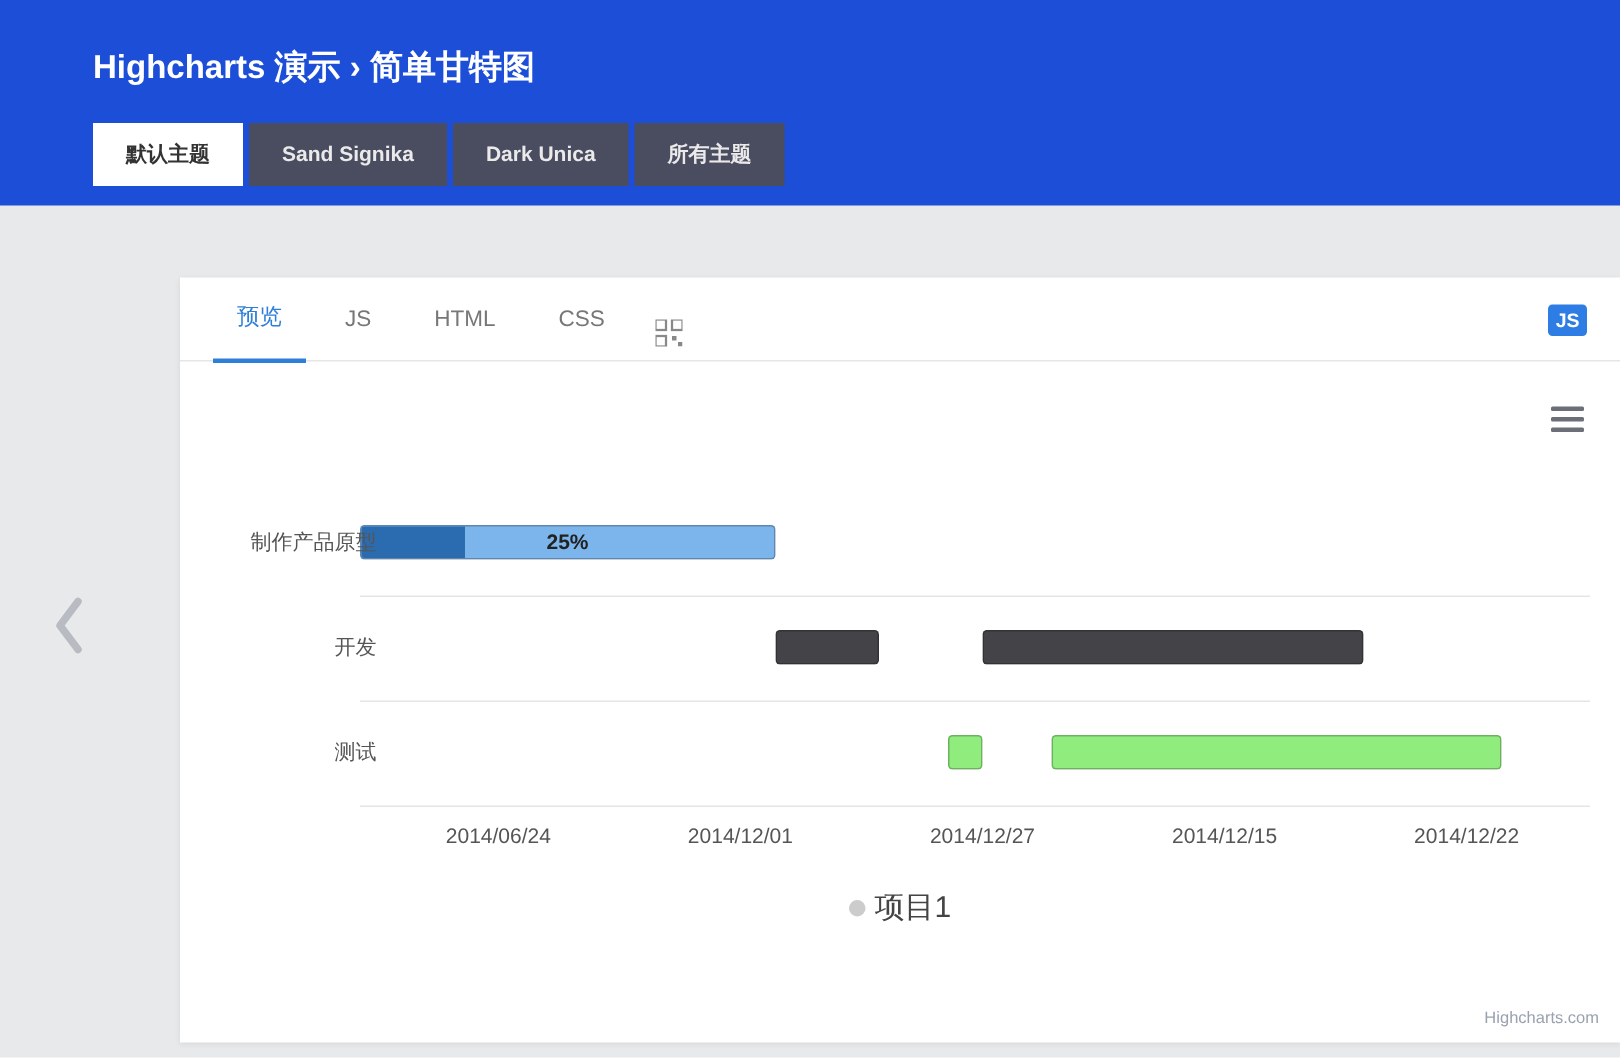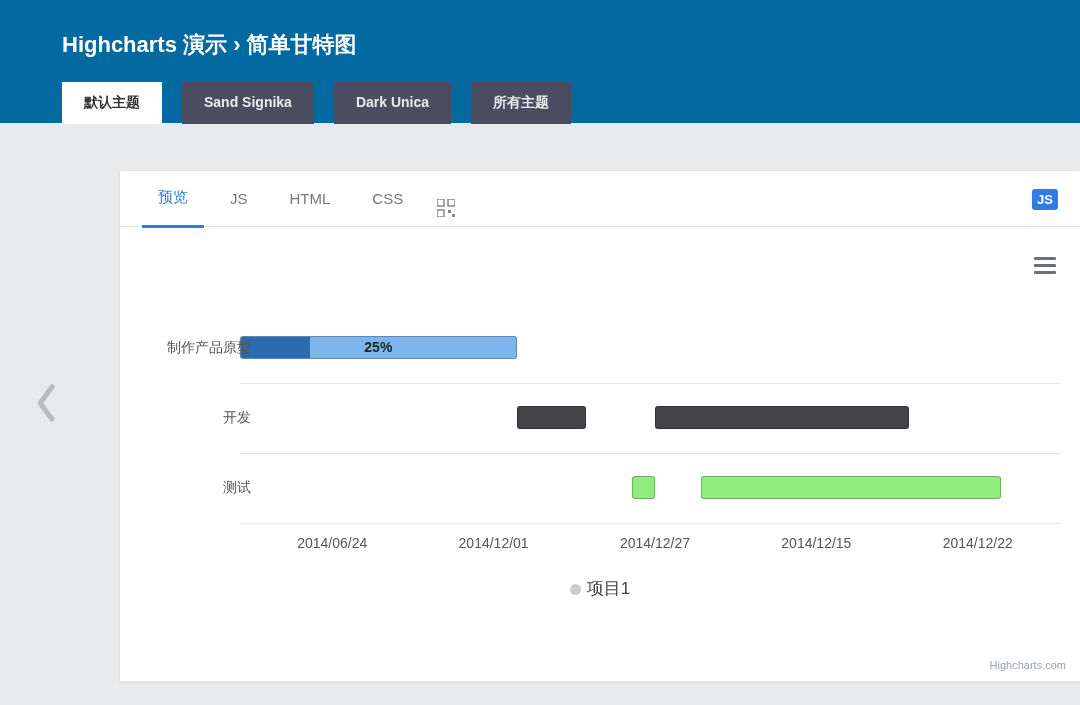--- a/index.html
+++ b/index.html
@@ -4,33 +4,33 @@
 <style>
   * { box-sizing: border-box; margin: 0; padding: 0; }
   body {
     font-family: "Microsoft YaHei", Arial, sans-serif;
     background: #e8e9eb;
     width: 1080px;
     height: 705px;
     overflow: hidden;
   }
   .header {
-    background: #0369a1;
+    background: #1d4ed8;
     padding: 30px 0 0 62px;
-    height: 123px;
+    height: 137px;
   }
   .header-title {
     color: #fff;
     font-size: 22px;
     font-weight: bold;
   }
   .theme-tabs {
     display: flex;
     margin-top: 22px;
-    gap: 16px;
+    gap: 0;
   }
   .theme-tab {
     padding: 12px 22px;
     background: #4a4c60;
     color: #eaeaea;
     font-size: 14px;
     font-weight: bold;
     cursor: pointer;
     margin-right: 4px;
   }
@@ -187,21 +187,21 @@
     color: #555;
     font-size: 14px;
   }
   .x-label { position: absolute; transform: translateX(-50%); }
   .legend {
     position: absolute;
     width: 100%;
     text-align: center;
     top: 264px;
     color: #444;
-    font-size: 17px;
+    font-size: 20px;
     font-weight: 500;
   }
   .legend-dot {
     display: inline-block;
     width: 11px; height: 11px;
     background: #ccc;
     border-radius: 50%;
     vertical-align: middle;
     margin-right: 6px;
   }

